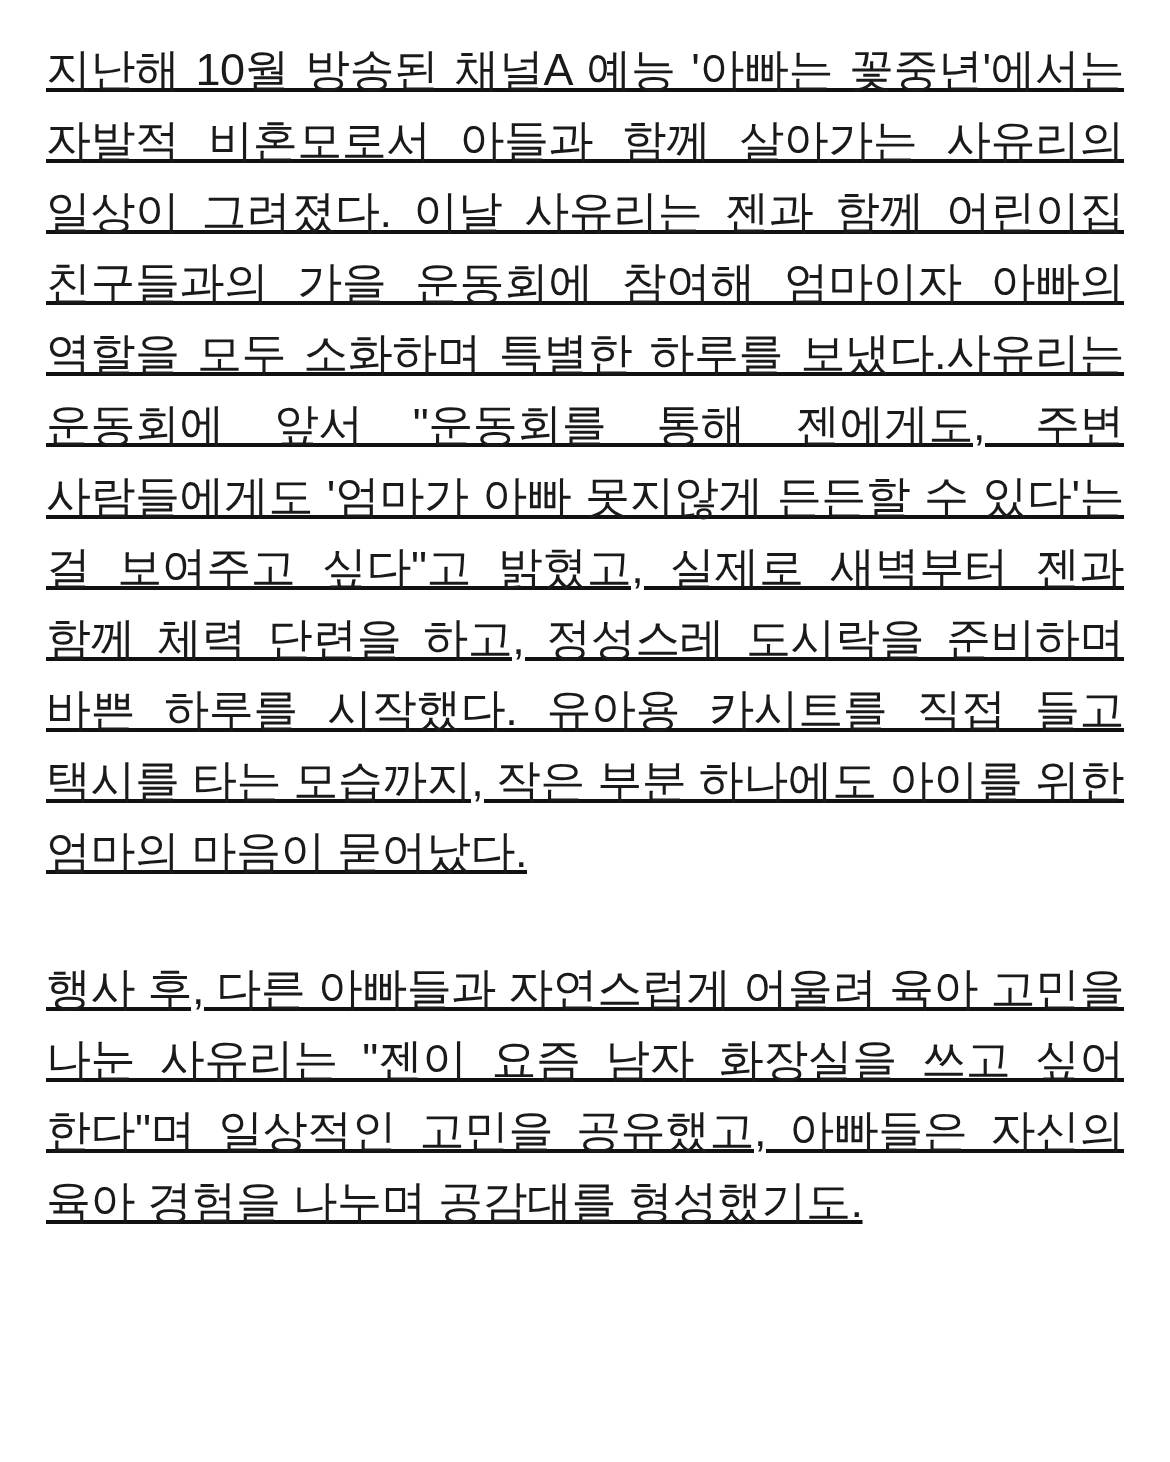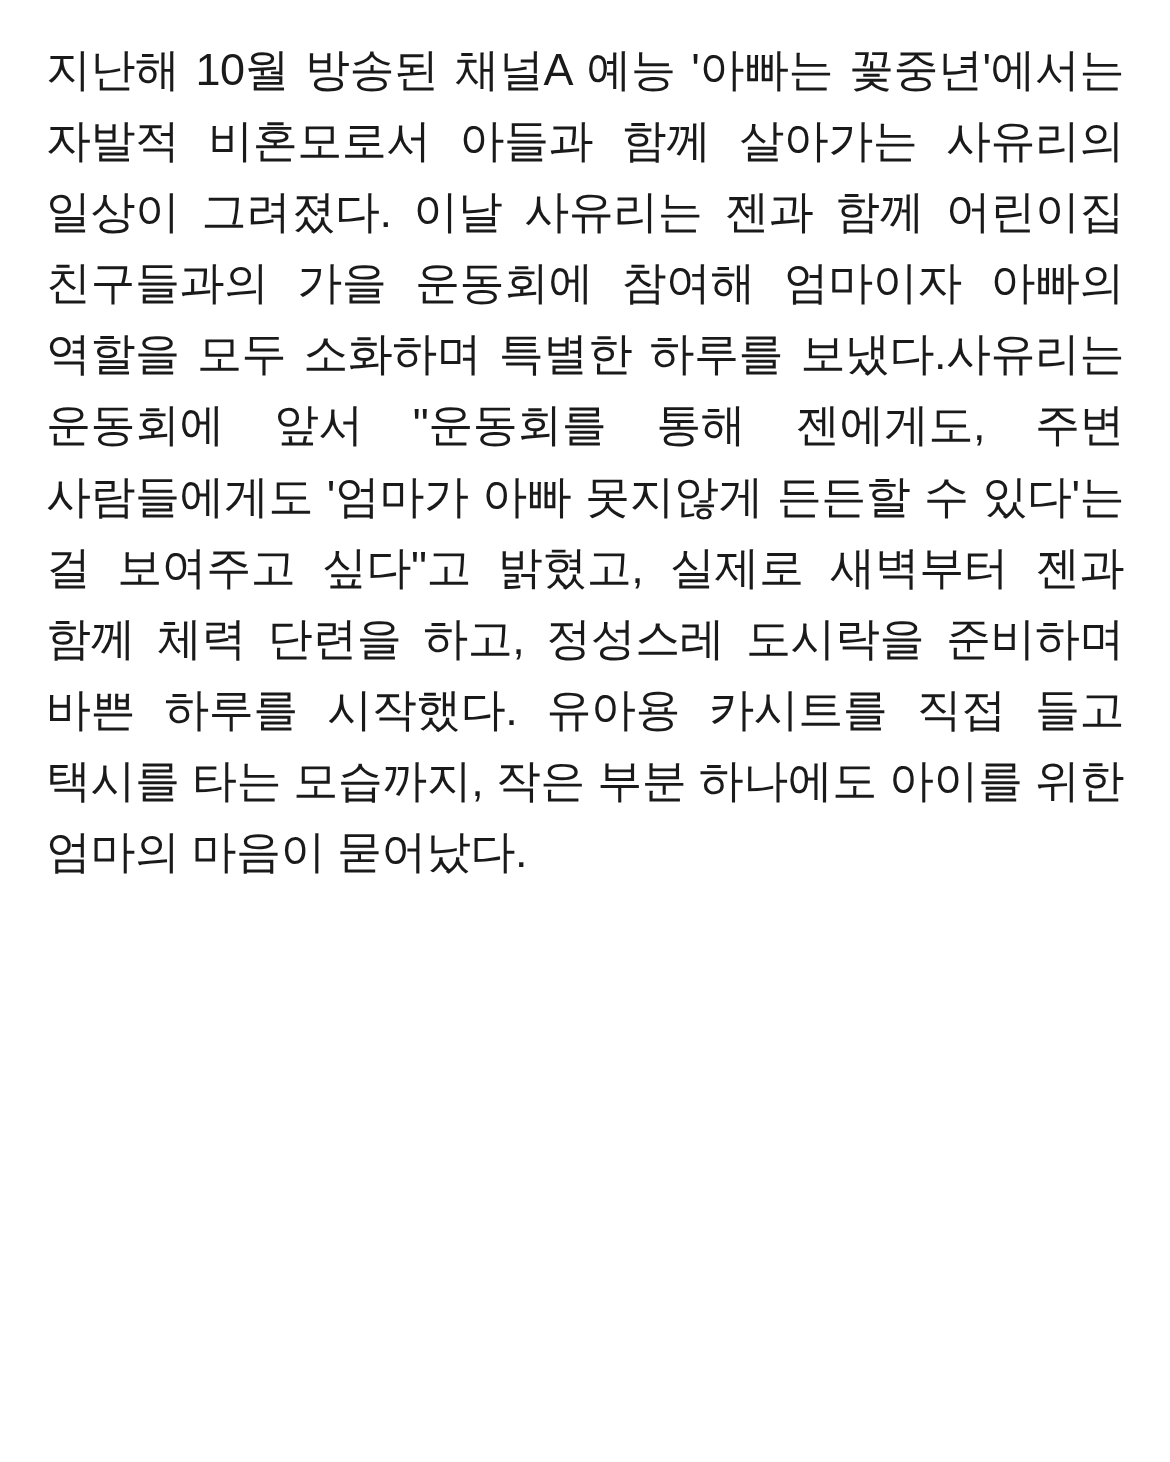--- a/index.html
+++ b/index.html
@@ -9,33 +9,35 @@
   }
   body {
     width: 1170px;
     min-height: 1462px;
     font-family: "Liberation Sans", "DejaVu Sans", sans-serif;
     color: #111111;
   }
   .article {
     padding: 34px 46px 0 46px;
     box-sizing: border-box;
+    text-decoration: underline;
   }
   .paragraph {
     font-size: 45px;
     line-height: 1.58;
     letter-spacing: -0.5px;
     color: #1a1a1a;
     margin: 0;
     text-align: justify;
     text-justify: inter-character;
     word-break: keep-all;
   }
   .paragraph + .paragraph {
     margin-top: 66px;
   }
 </style>
 </head>
 <body>
 
 <div class="article">
   <p class="paragraph">지난해 10월 방송된 채널A 예능 '아빠는 꽃중년'에서는 자발적 비혼모로서 아들과 함께 살아가는 사유리의 일상이 그려졌다. 이날 사유리는 젠과 함께 어린이집 친구들과의 가을 운동회에 참여해 엄마이자 아빠의 역할을 모두 소화하며 특별한 하루를 보냈다.사유리는 운동회에 앞서 "운동회를 통해 젠에게도, 주변 사람들에게도 '엄마가 아빠 못지않게 든든할 수 있다'는 걸 보여주고 싶다"고 밝혔고, 실제로 새벽부터 젠과 함께 체력 단련을 하고, 정성스레 도시락을 준비하며 바쁜 하루를 시작했다. 유아용 카시트를 직접 들고 택시를 타는 모습까지, 작은 부분 하나에도 아이를 위한 엄마의 마음이 묻어났다.</p>
+  <p class="paragraph">행사 후, 다른 아빠들과 자연스럽게 어울려 육아 고민을 나눈 사유리는 "젠이 요즘 남자 화장실을 쓰고 싶어 한다"며 일상적인 고민을 공유했고, 아빠들은 자신의 육아 경험을 나누며 공감대를 형성했기도.</p>
 </div>
 
 </body></html>

